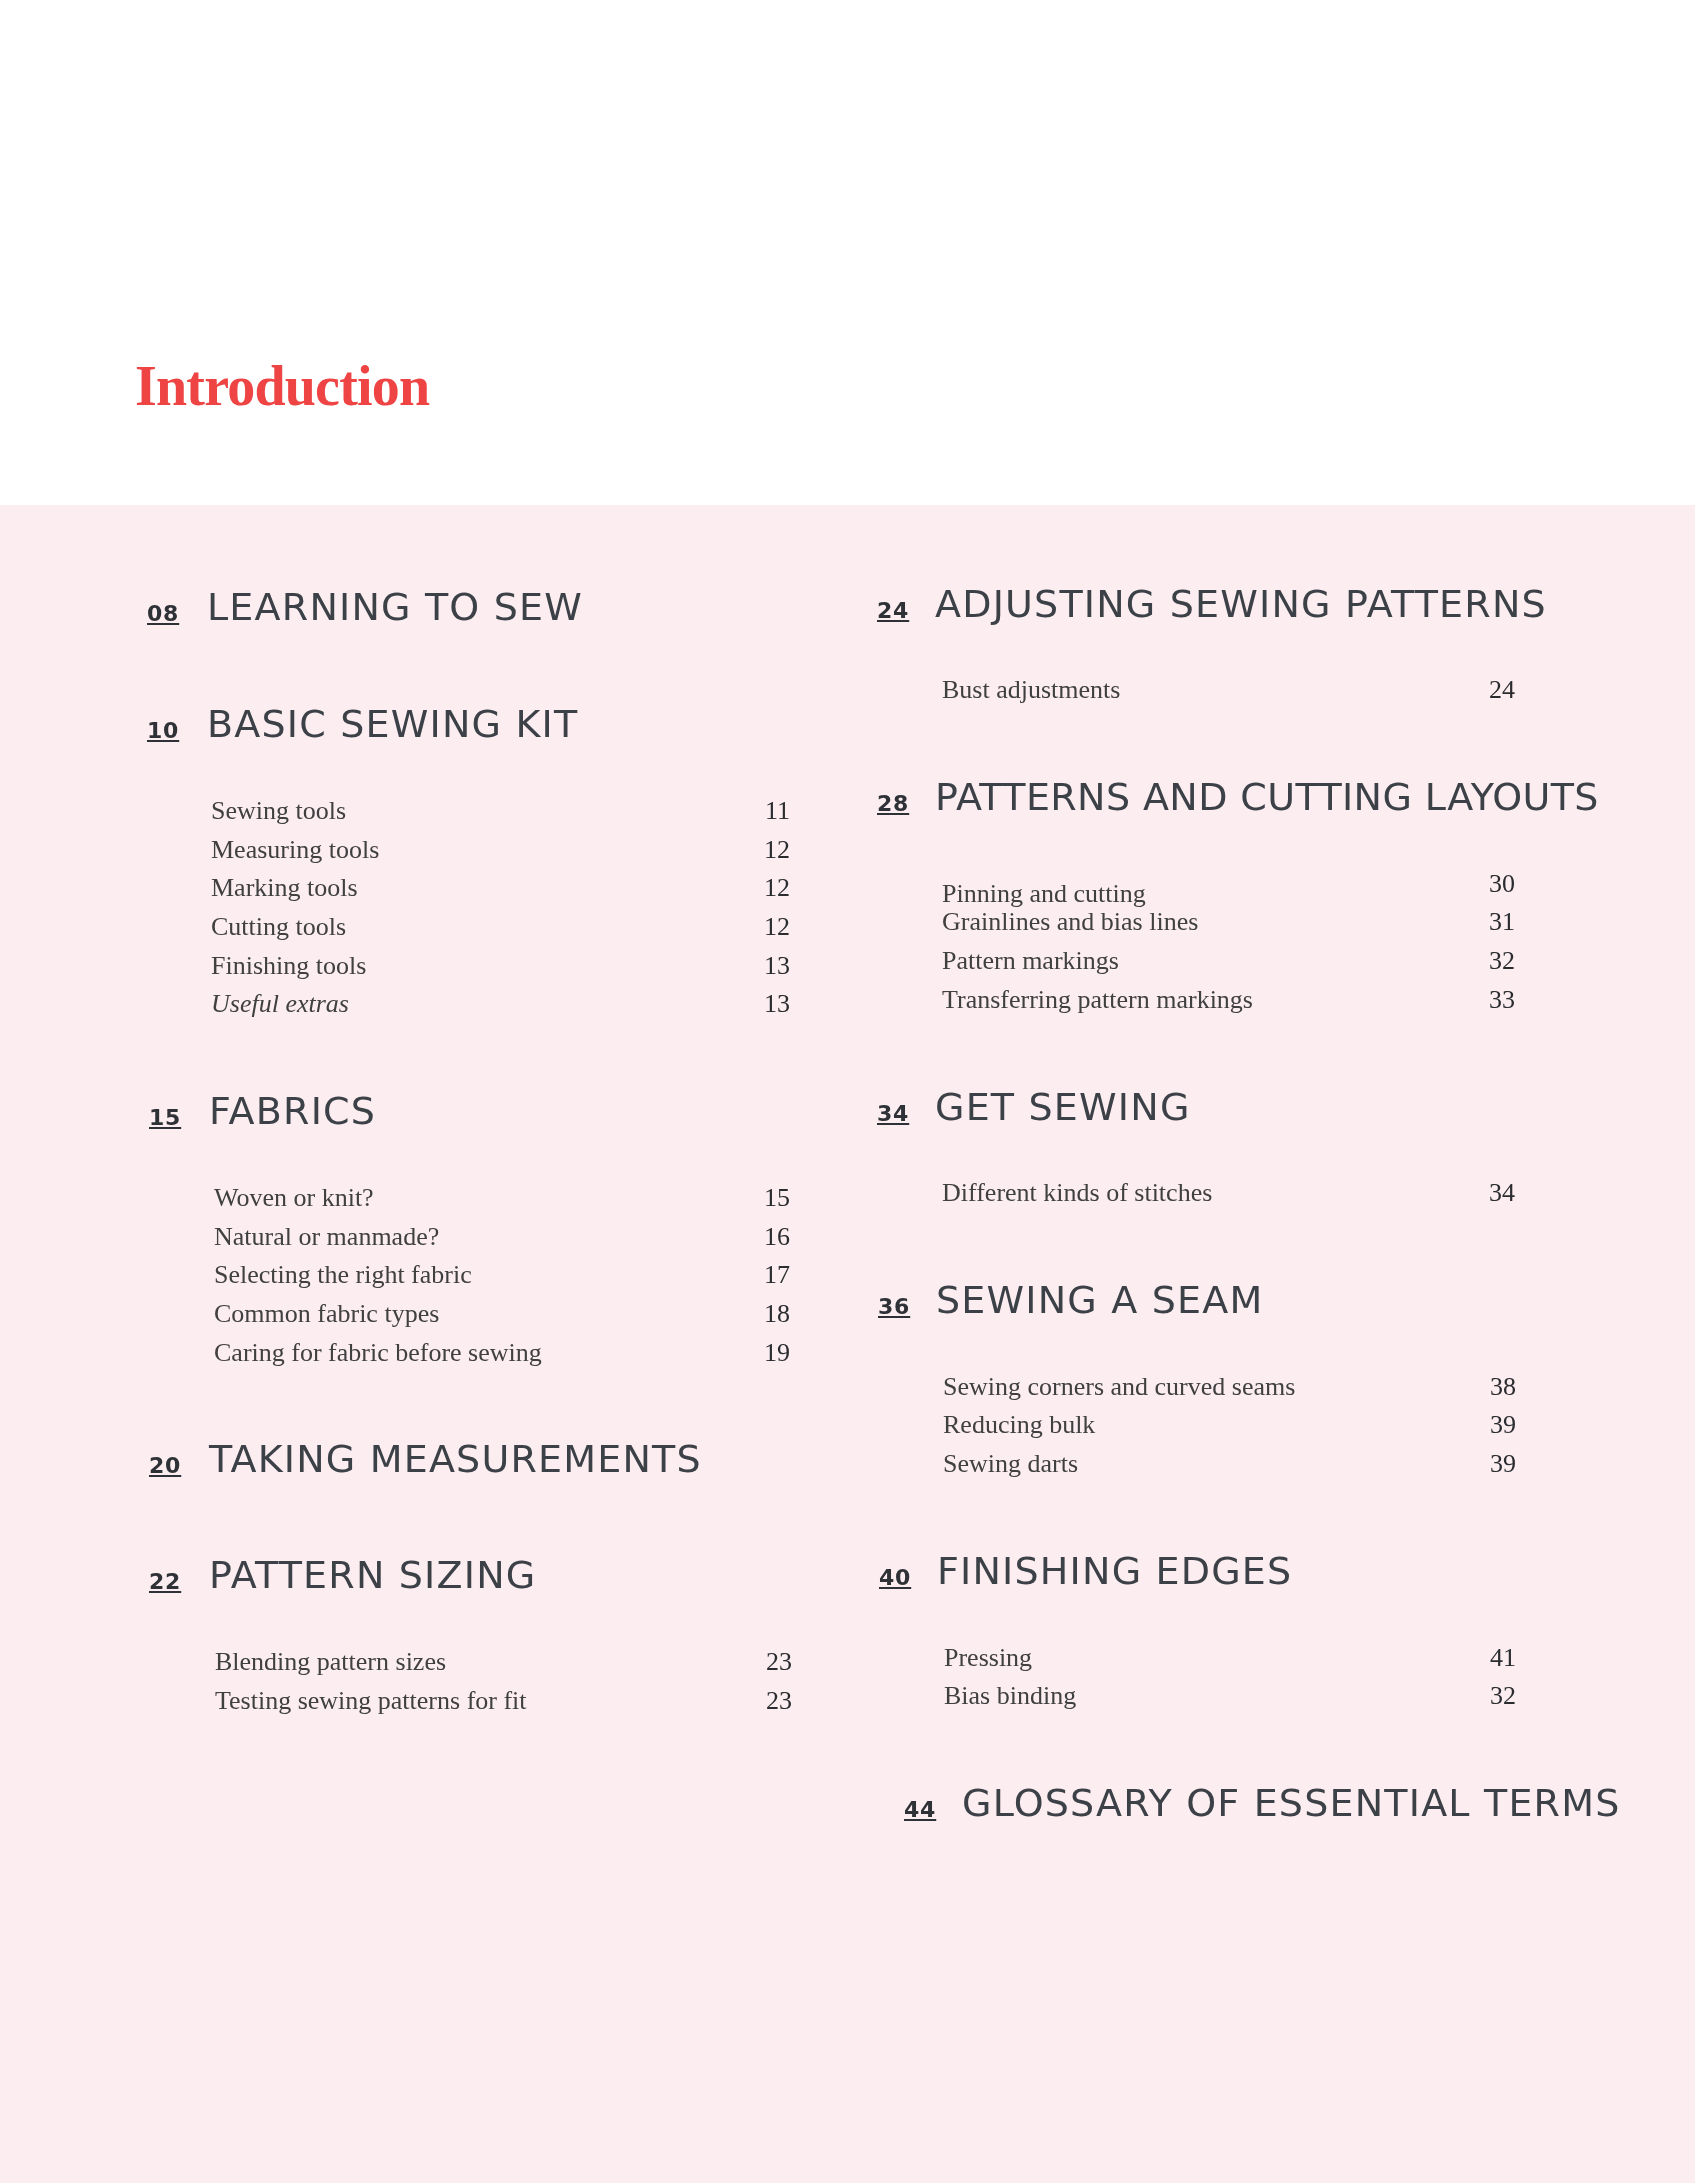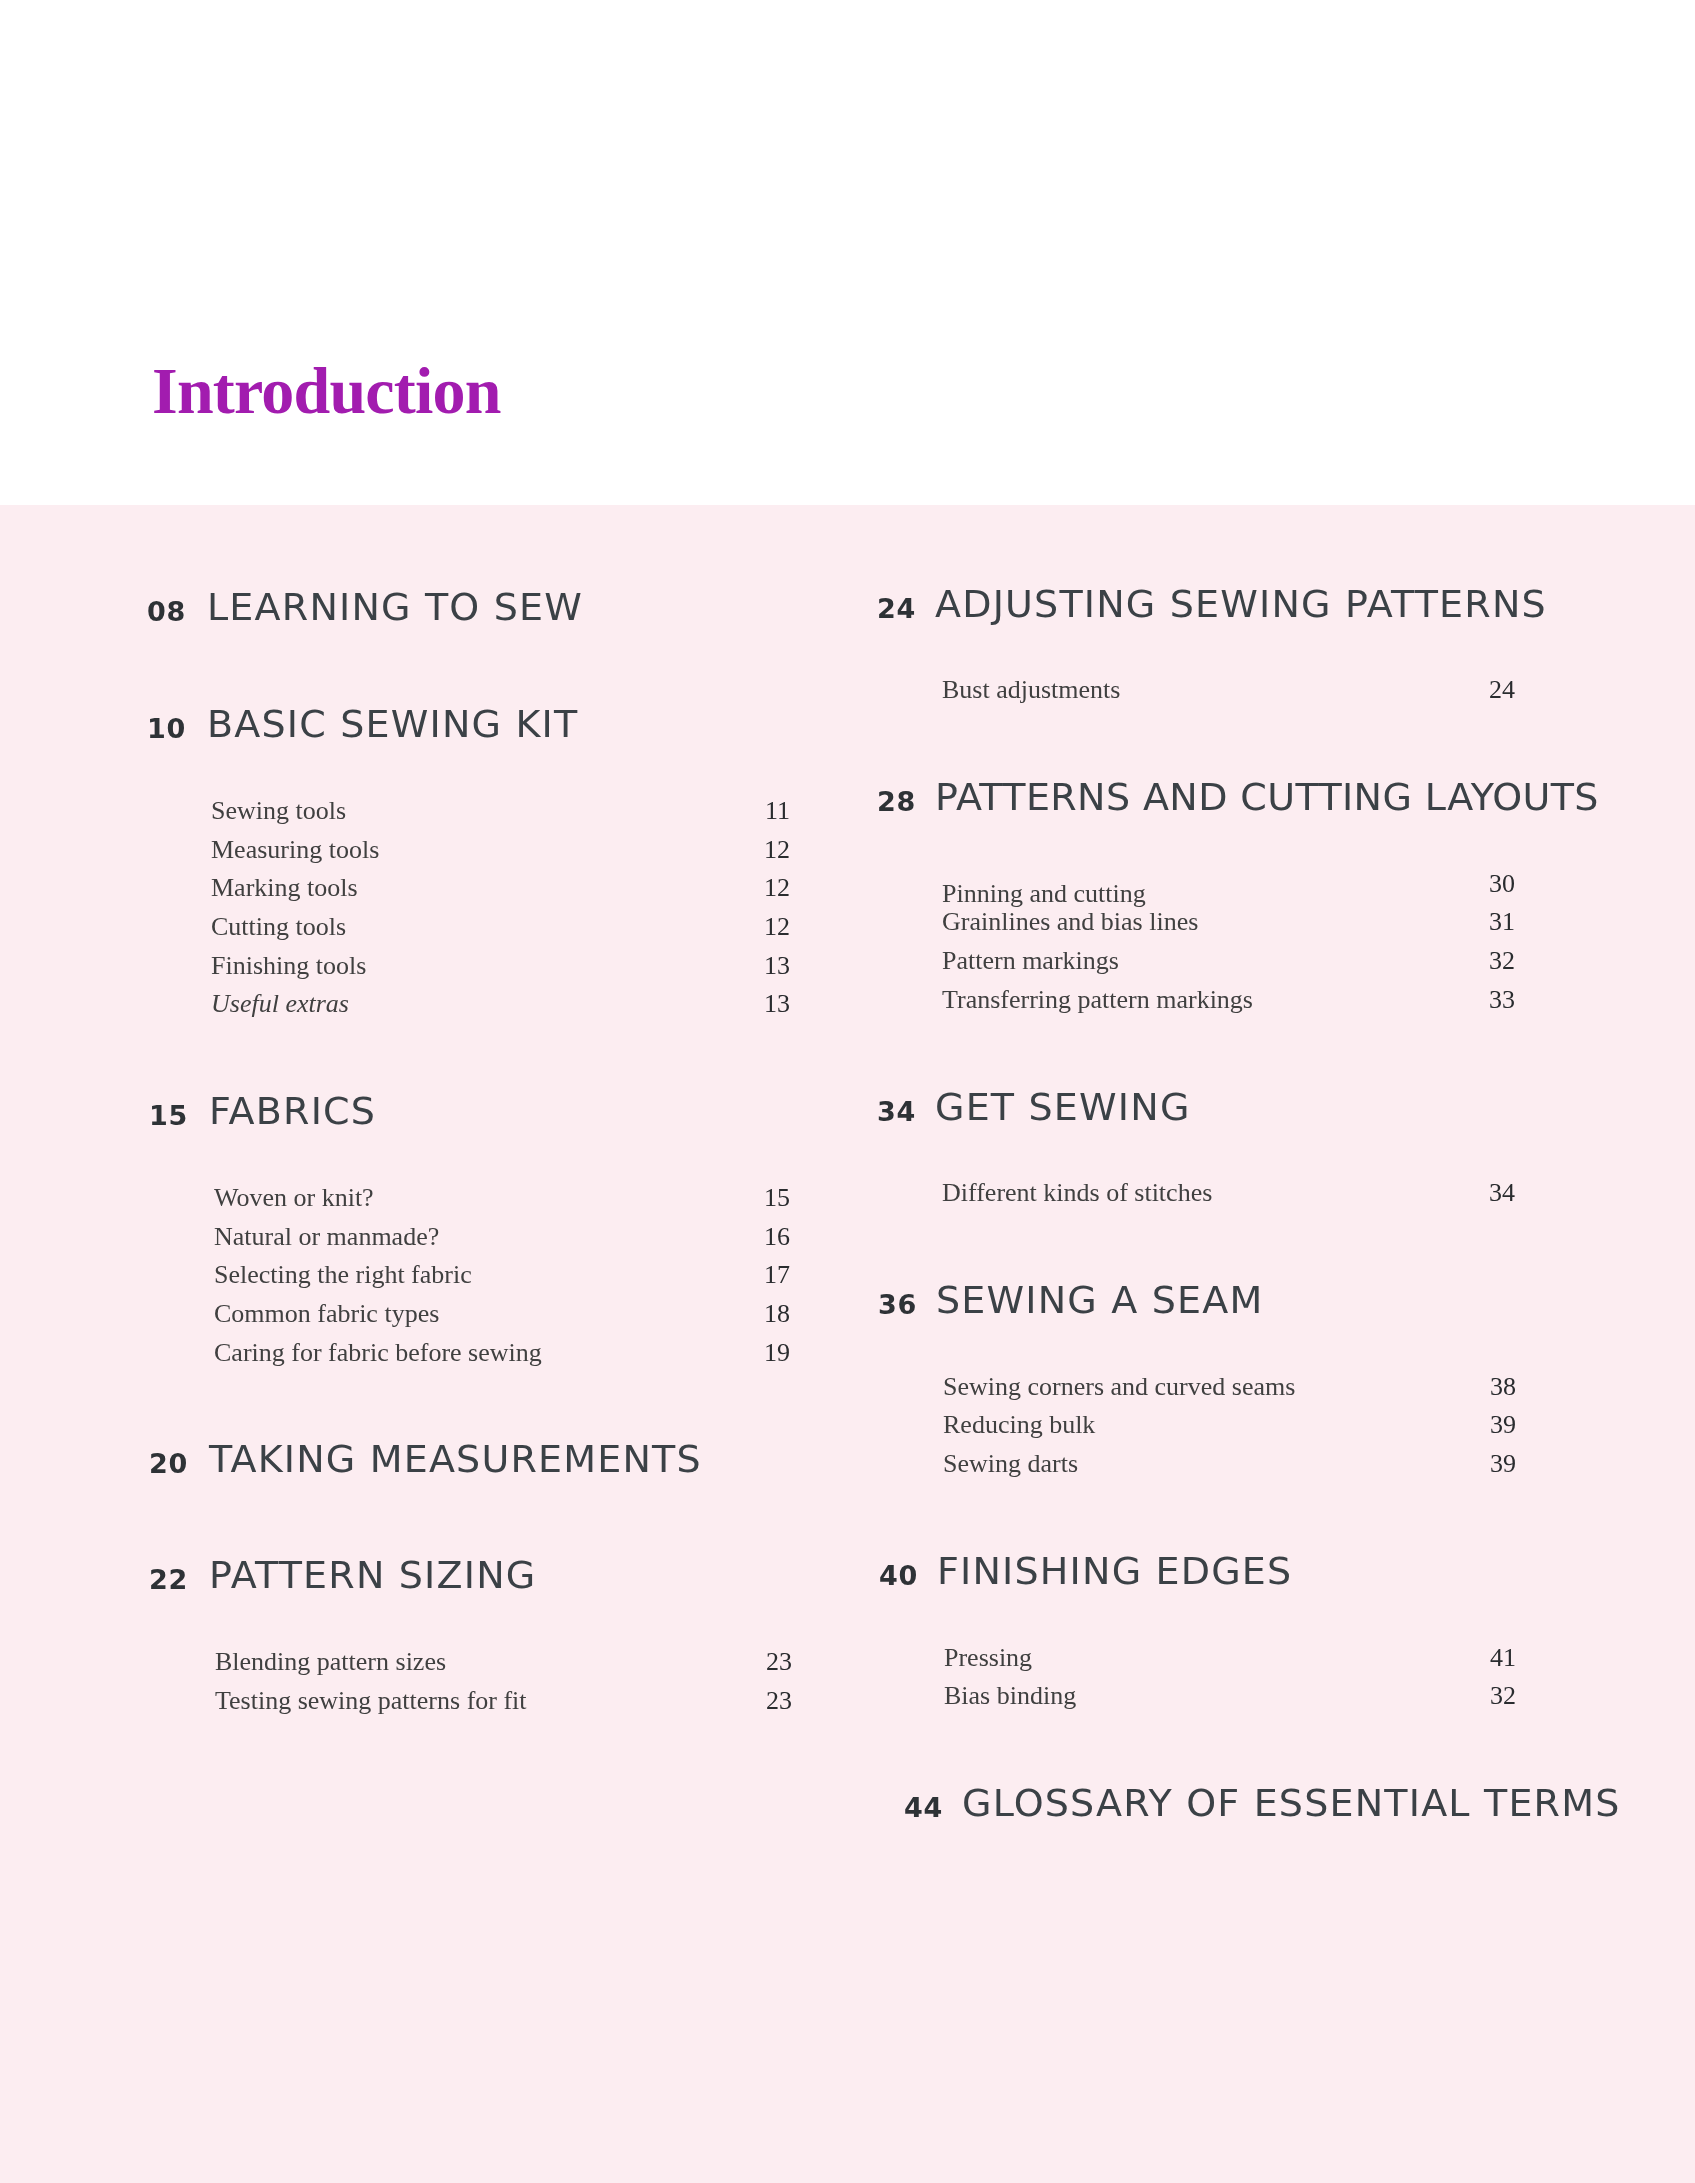--- a/index.html
+++ b/index.html
@@ -6,32 +6,32 @@
   body {
     width:1696px; height:2183px; position:relative; overflow:hidden;
     background:#ffffff;
   }
   .page-top { position:absolute; left:0; top:0; width:1696px; height:505px; background:#ffffff; }
   .pink-band {
     position:absolute; left:0; top:505px; width:1696px; height:1679px;
     background:#fcedf1;
   }
   .title {
-    position:absolute; left:152px; top:358px;
-    font-family:"Liberation Serif", serif; font-size:66px; line-height:1;
-    color:#a21caf; letter-spacing:-0.8px; white-space:nowrap;
+    position:absolute; left:135px; top:358px;
+    font-family:"Liberation Serif", serif; font-size:56px; line-height:1;
+    color:#ef4444; letter-spacing:-0.8px; white-space:nowrap;
   }
   .heading {
     position:absolute; white-space:nowrap;
     font-family:"DejaVu Sans", sans-serif; color:#3b4146;
     line-height:1;
   }
   .heading .num {
     position:absolute; left:0; bottom:1.5px;
-    font-size:27px; font-weight:bold; letter-spacing:0.8px; color:#2e3236;
+    font-size:22px; font-weight:bold; letter-spacing:0.8px; color:#2e3236;text-decoration:underline;
   }
   .heading .label {
     position:absolute; bottom:0;
     font-size:38px; letter-spacing:1.2px; font-weight:normal;
   }
   .item {
     position:absolute; white-space:nowrap;
     font-family:"Liberation Serif", serif; font-size:26px; line-height:1;
     color:#404040;
   }

